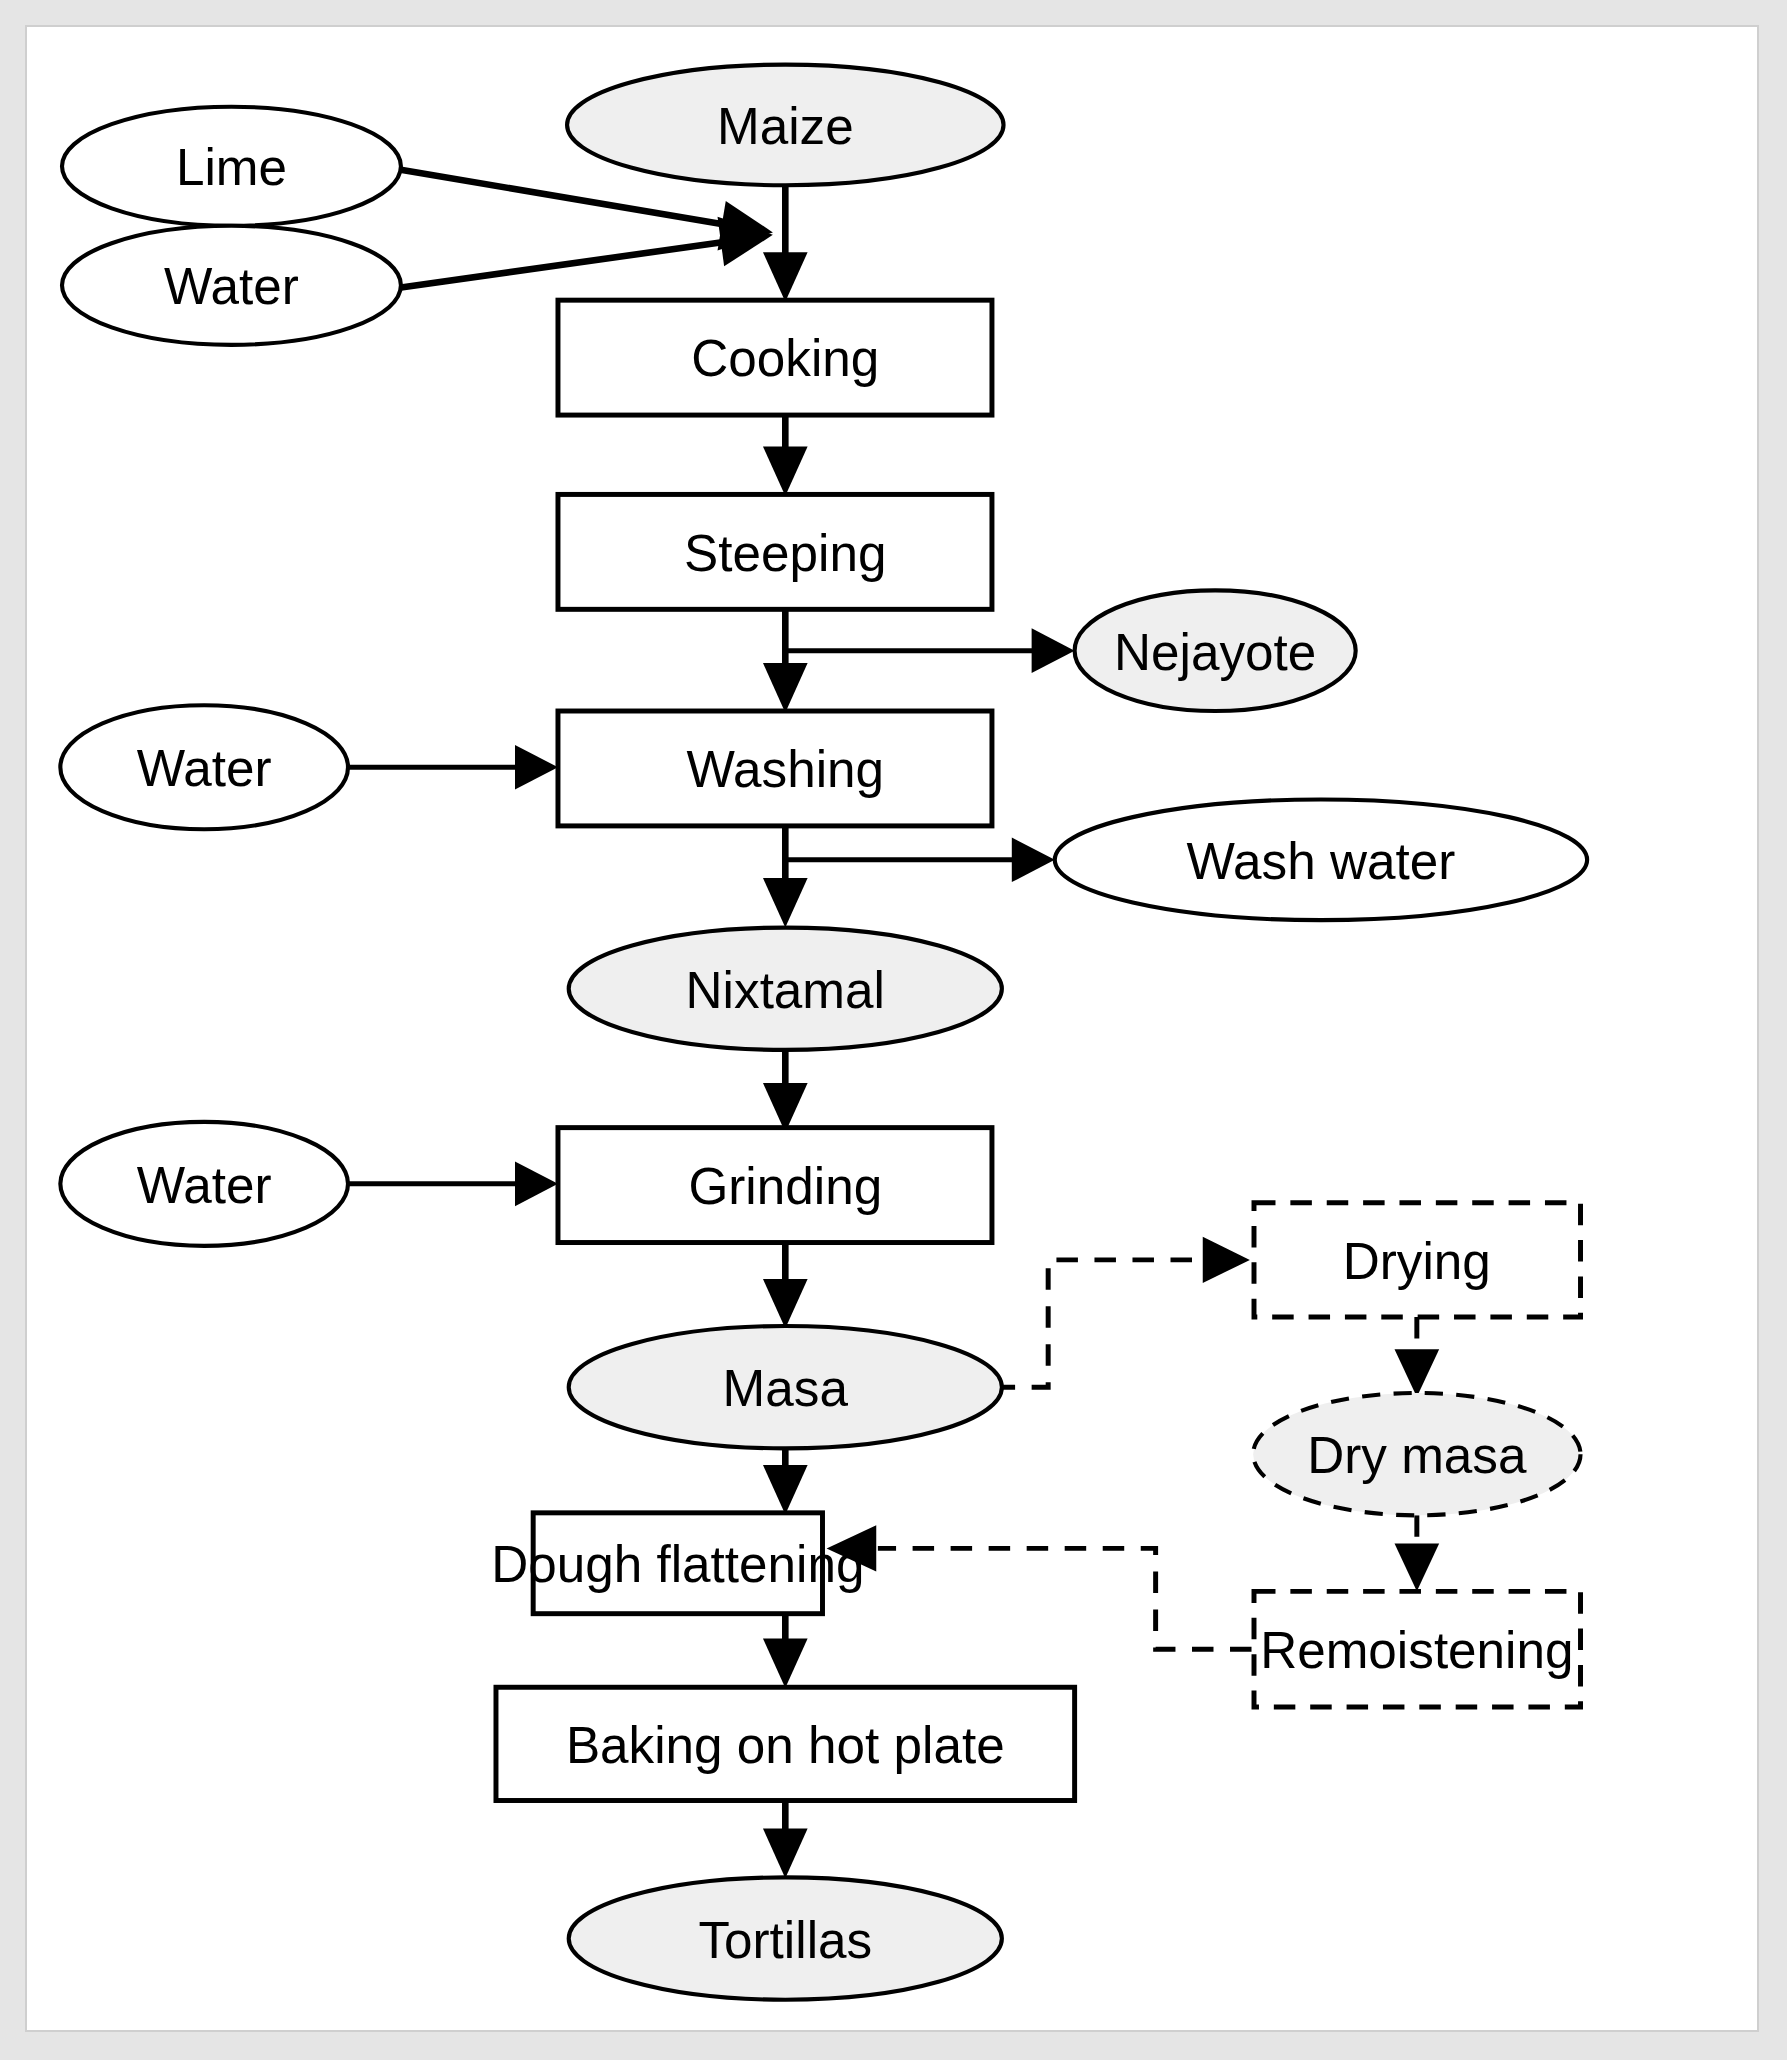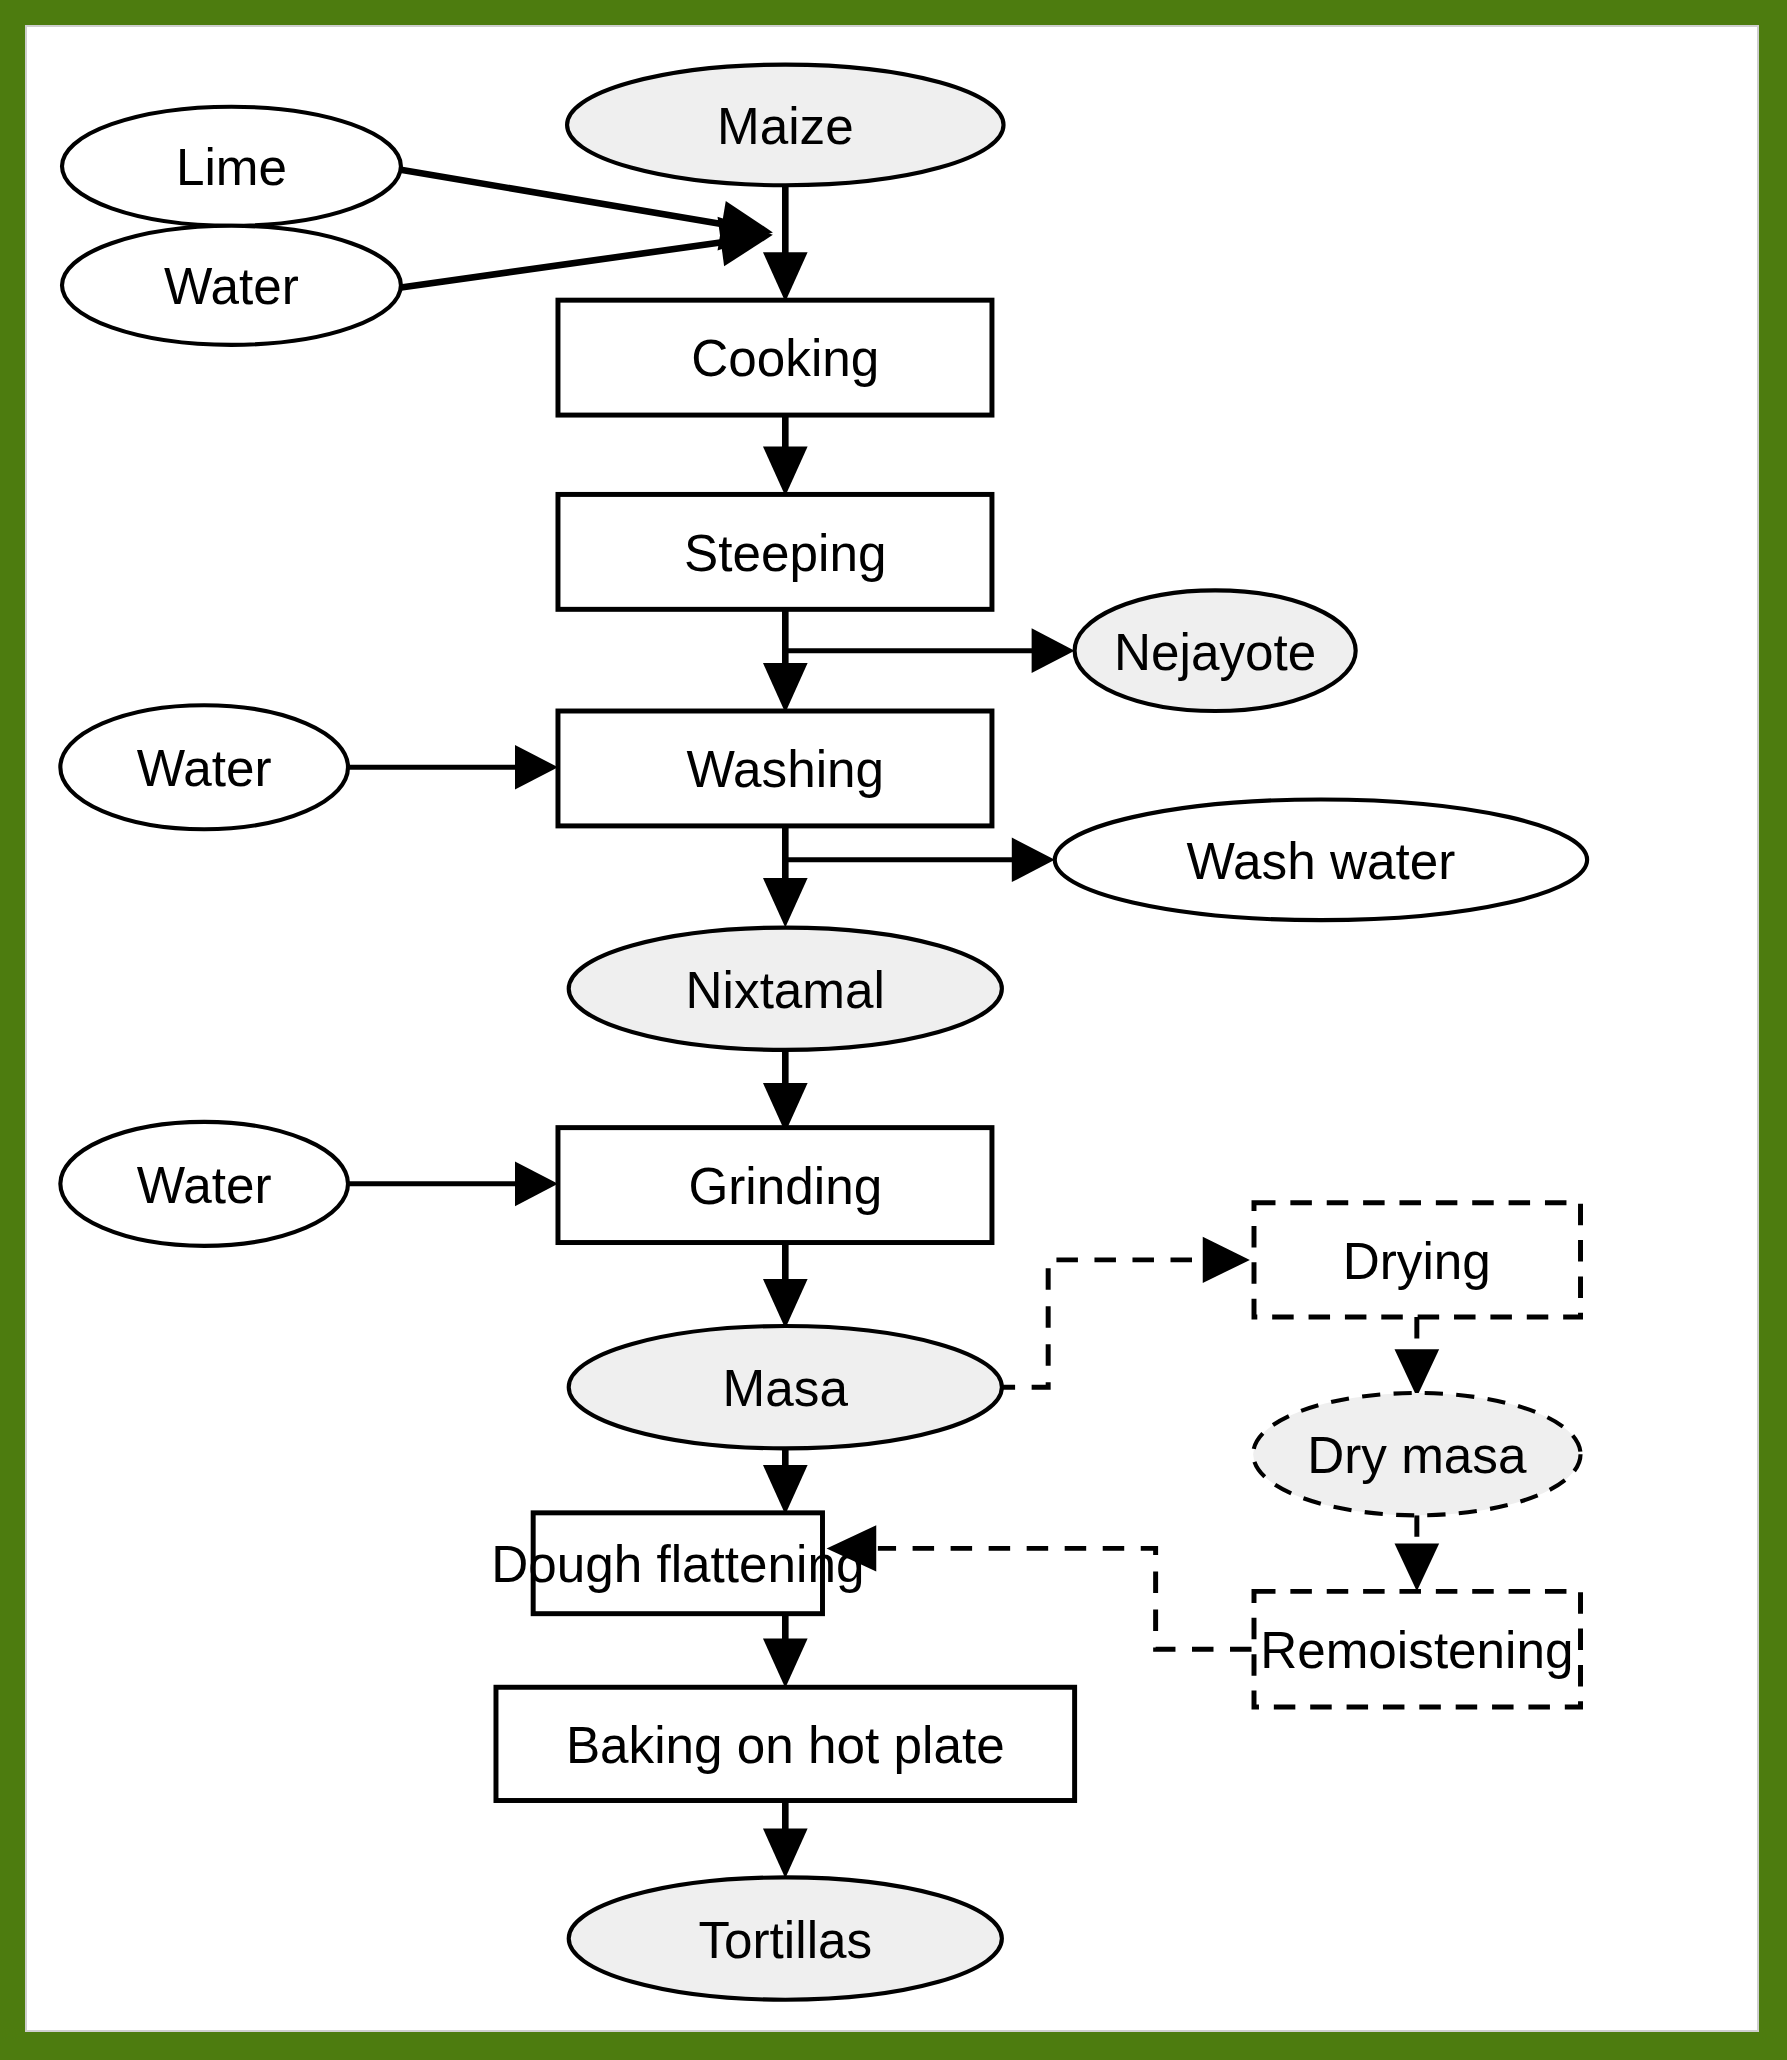--- a/index.html
+++ b/index.html
@@ -7,21 +7,21 @@
     padding: 0;
     background: #ffffff;
   }
   body {
     font-family: "Liberation Sans", sans-serif;
   }
   #canvas {
     position: relative;
     width: 1788px;
     height: 2061px;
-    background: #4d7c0f;
+    background: #e5e5e5;
     overflow: hidden;
     text-align: right;
   }
   #frame {
     position: absolute;
     left: 25px;
     top: 25px;
     width: 1734px;
     height: 2007px;
     border: 2.5px solid #cfcfcf;

